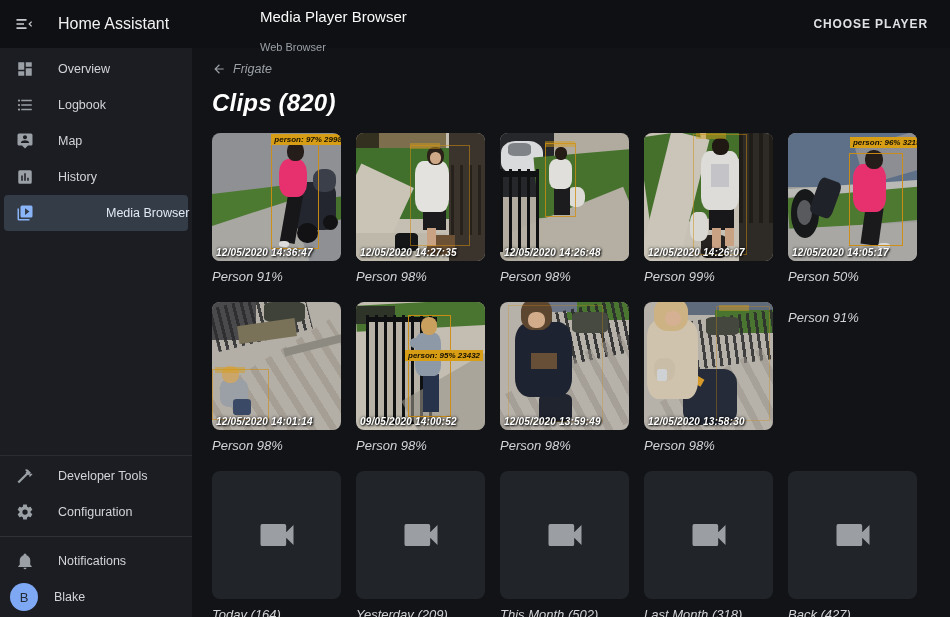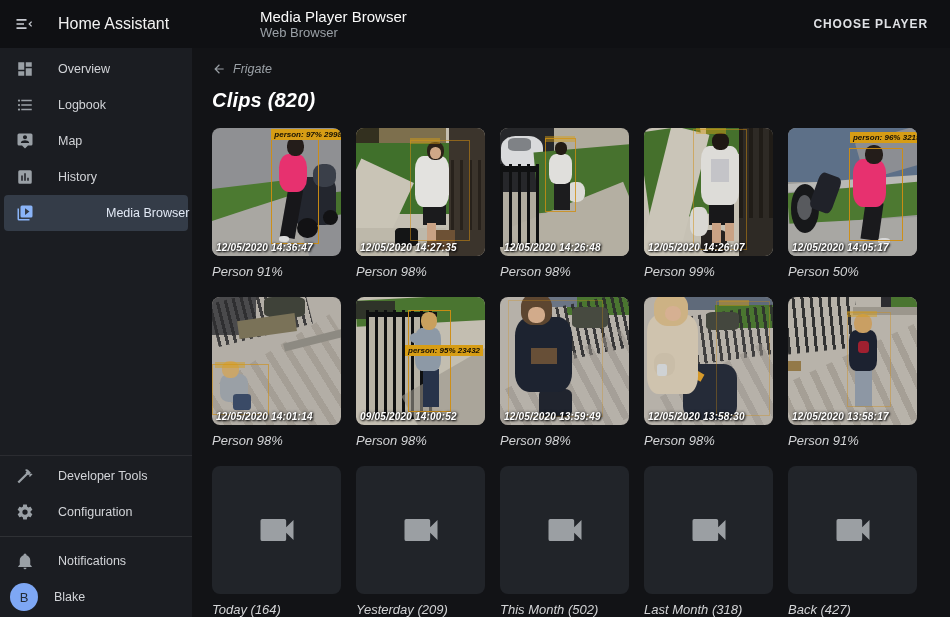--- a/index.html
+++ b/index.html
@@ -11,41 +11,41 @@
     color:#fff;
   }
   
   .topbar{ position:absolute; top:0; left:0; width:950px; height:48px;
     background:#0f1013; display:flex; align-items:center; z-index:20; }
   .menu-btn{ width:48px; height:48px; display:flex; align-items:center; justify-content:center; cursor:pointer; }
   .menu-btn svg{ width:20px; height:20px; fill:#c7cad1; }
   .app-name{ font-size:16px; color:#f2f2f2; margin-left:10px; }
   .title-block{ position:absolute; left:260px; top:7px; }
   .tb-title{ font-size:15px; color:#fafafa; line-height:19px; }
-  .tb-sub{ font-size:13px; color:#9aa0a6; line-height:13px; }
+  .tb-sub{ font-size:11px; color:#9aa0a6; line-height:13px;margin-top:15px; }
   .choose-btn{ margin-left:auto; margin-right:14px; padding:8px 8px;
     font-size:12px; font-weight:700; letter-spacing:.9px; color:#dfe1e5; cursor:pointer; }
   
   .layout{ position:absolute; top:48px; left:0; width:950px; height:569px; display:flex; }
   .sidebar{ width:192px; flex-shrink:0; background:#1b1d22; display:flex; flex-direction:column; padding-top:3px; }
   .nav-item{ height:36px; display:flex; align-items:center; margin:0 4px; padding-left:12px;
     border-radius:4px; color:#d2d4d8; font-size:12.5px; cursor:pointer; white-space:nowrap; }
   .nav-item svg{ width:18px; height:18px; fill:#9aa0a6; margin-right:24px; flex-shrink:0; }
   .nav-item.selected{ background:#343c48; color:#e2e9f5;gap:48px; }
   .nav-item.selected svg{ fill:#8ab4f8; }
   .sb-bottom{ margin-top:auto; border-top:1px solid rgba(255,255,255,.07); padding-top:2px; padding-bottom:2px; }
   .sb-divider{ border-top:1px solid rgba(255,255,255,.09); margin:6px 0; }
   .user-row{ height:36px; display:flex; align-items:center; margin:0 4px; padding-left:6px; cursor:pointer; font-size:12.5px; color:#d2d4d8; }
   .avatar{ width:28px; height:28px; border-radius:50%; background:#7ea7f4; color:#222b35;
     display:flex; align-items:center; justify-content:center; font-size:13px; font-weight:500; margin-right:16px; }
   
   .main{ flex:1; background:#121316; padding:14px 0 0 20px; overflow:hidden;font-style:italic; }
   .breadcrumb{ display:inline-flex; align-items:center; gap:7px; color:#9aa0a6; font-size:12.5px; cursor:pointer; }
   .breadcrumb svg{ width:14px; height:14px; fill:#9aa0a6; }
-  .page-title{ font-size:20px; font-weight:700; color:#fff; margin:9px 8px 0 0; letter-spacing:.2px; }
+  .page-title{ font-size:24px; font-weight:700; color:#fff; margin:9px 8px 0 0; letter-spacing:.2px; }
   .grid{ display:grid; grid-template-columns:repeat(5,129px); column-gap:15px; row-gap:18px; margin-top:16px; }
   .cell{ width:129px; }
   .thumb{ width:129px; height:128px; border-radius:8px; position:relative; overflow:hidden; cursor:pointer; }
   .layer{ position:absolute; }
   .bbox{ position:absolute; border:1.5px solid #cf8d12; }
   .tagchip{ position:absolute; background:#d79d15; color:#171104; font-size:8px; font-weight:700;
     line-height:9px; padding:1px 3px; white-space:nowrap; z-index:5; }
   .chipblank{ position:absolute; background:#d79d15; width:30px; height:6px; opacity:.45; z-index:5; }
   .ts{ position:absolute; left:4px; bottom:3px; z-index:6; font-size:10px; font-weight:700; color:#fff;
     letter-spacing:.2px; white-space:nowrap;
@@ -314,35 +314,20 @@
             <div class="layer" style="left: 10%; top: 52%; width: 8%; height: 10%; background: rgb(207, 210, 212); border-radius: 20%;"></div>
             <div class="layer" style="left: 8%; top: -3%; width: 26%; height: 26%; background: rgb(205, 178, 132); border-radius: 40%;"></div>
             <div class="layer" style="left: 16%; top: 7%; width: 13%; height: 12%; background: rgb(214, 176, 146); border-radius: 45%;"></div>
             <div class="bbox" style="left: 56%; top: 3%; width: 42%; height: 90%; opacity: 0.35;"></div>
             <div class="chipblank" style="left: 58%; top: 2%;"></div>
             <div class="ts">12/05/2020 13:58:30</div>
           </div>
           <div class="clip-label">Person 98%</div>
         </div>
         <div class="cell">
-          <div class="thumb" style="background: rgb(184, 179, 170);">
-            <div class="layer" style="left: -2%; top: -4%; width: 56%; height: 46%; background: repeating-linear-gradient(90deg, rgb(35, 36, 37) 0px, rgb(35, 36, 37) 3px, transparent 3px, transparent 9px); transform: rotate(-6deg); opacity: 0.9;"></div>
-            <div class="layer" style="left: 78%; top: 0%; width: 25%; height: 10%; background: rgb(74, 117, 48);"></div>
-            <div class="layer" style="left: 72%; top: 0%; width: 8%; height: 12%; background: rgb(44, 44, 48);"></div>
-            <div class="layer" style="left: 50%; top: 8%; width: 55%; height: 6%; background: rgb(155, 150, 140);"></div>
-            <div class="layer" style="left: 0%; top: 42%; width: 120%; height: 68%; background: repeating-linear-gradient(90deg, rgb(150, 143, 133) 0px, rgb(150, 143, 133) 7px, transparent 7px, transparent 18px); transform: rotate(-25deg); opacity: 0.55;"></div>
-            <div class="layer" style="left: 0%; top: 50%; width: 10%; height: 8%; background: rgb(138, 106, 47); opacity: 0.8;"></div>
-            <div class="layer" style="left: 52%; top: 56%; width: 13%; height: 30%; background: rgb(141, 151, 164);"></div>
-            <div class="layer" style="left: 47%; top: 26%; width: 22%; height: 32%; background: rgb(28, 34, 48); border-radius: 25%;"></div>
-            <div class="layer" style="left: 54%; top: 34%; width: 9%; height: 10%; background: rgb(160, 32, 48); border-radius: 30%;"></div>
-            <div class="layer" style="left: 51%; top: 13%; width: 14%; height: 15%; background: rgb(201, 159, 99); border-radius: 45%;"></div>
-            <div class="bbox" style="left: 46%; top: 12%; width: 34%; height: 74%; opacity: 0.4;"></div>
-            <div class="chipblank" style="left: 46%; top: 11%;"></div>
-            <div class="ts">12/05/2020 13:58:17</div>
-          </div>
           <div class="clip-label">Person 91%</div>
         </div>
         <div class="cell">
           <div class="folder">
             <svg viewBox="0 0 24 24">
               <path d="M17,10.5V7A1,1 0 0,0 16,6H4A1,1 0 0,0 3,7V17A1,1 0 0,0 4,18H16A1,1 0 0,0 17,17V13.5L21,17.5V6.5L17,10.5Z" fill-rule="evenodd"></path>
             </svg>
           </div>
           <div class="clip-label">Today (164)</div>
         </div>

